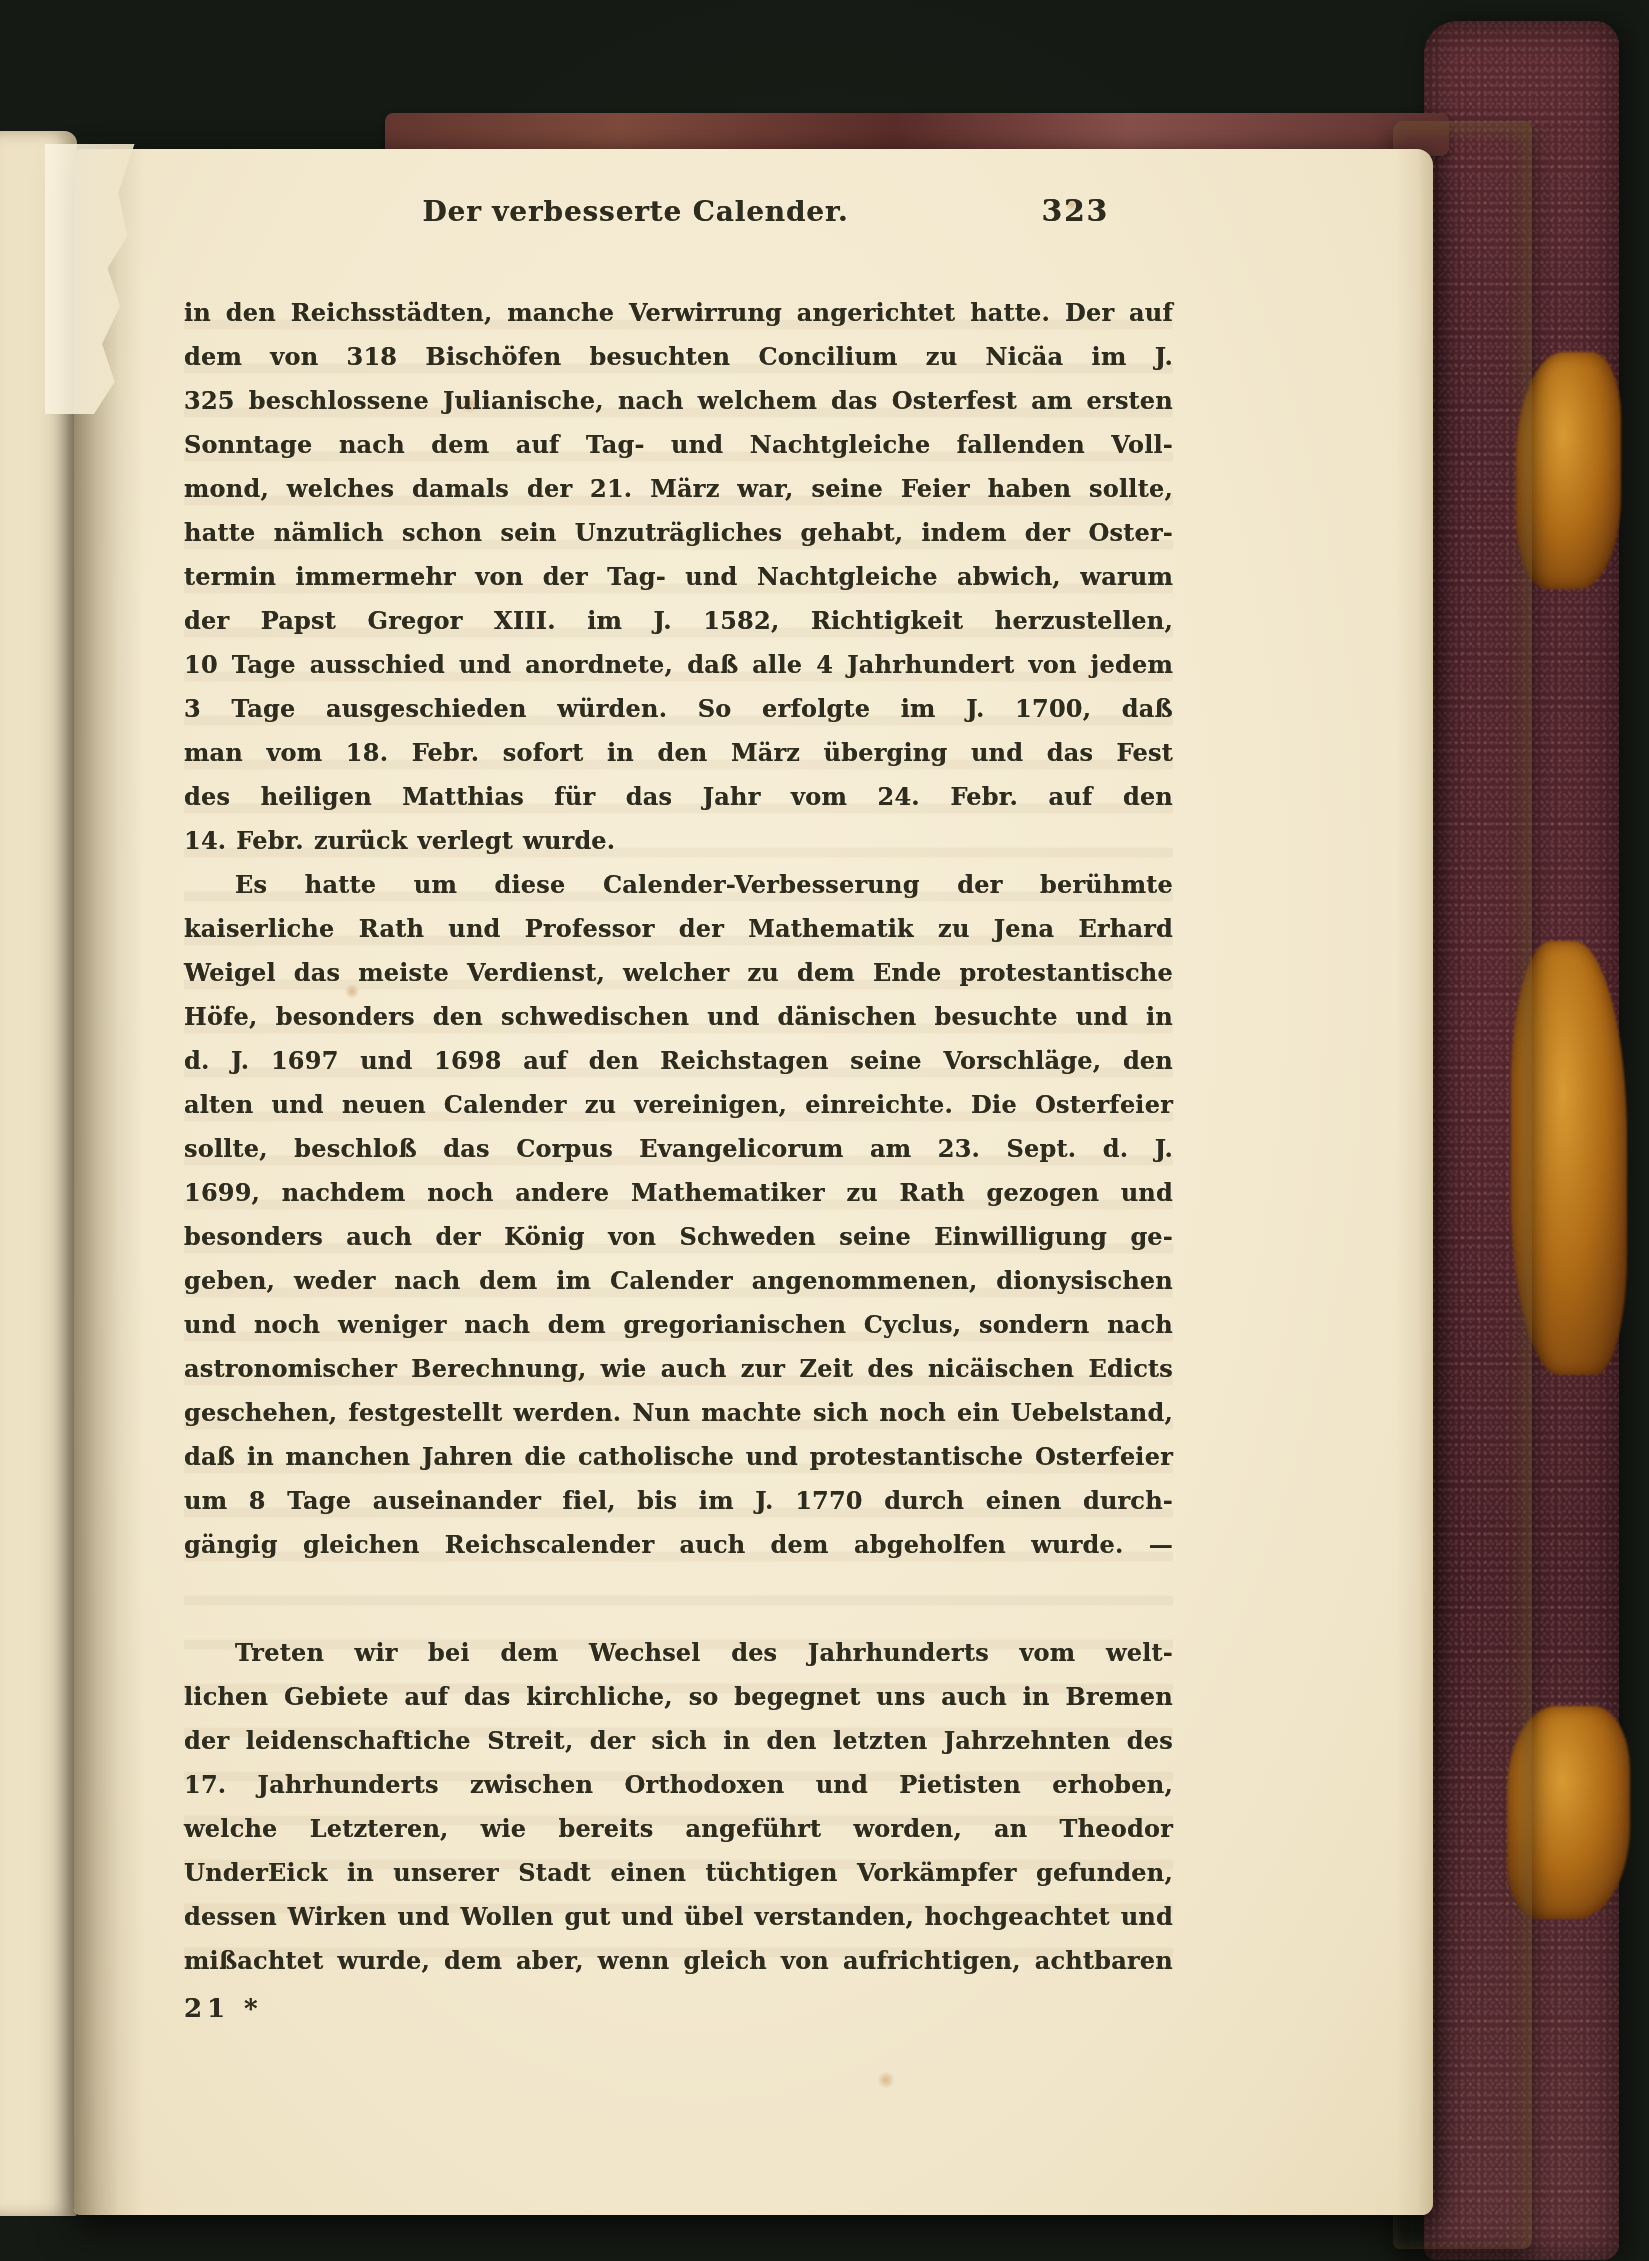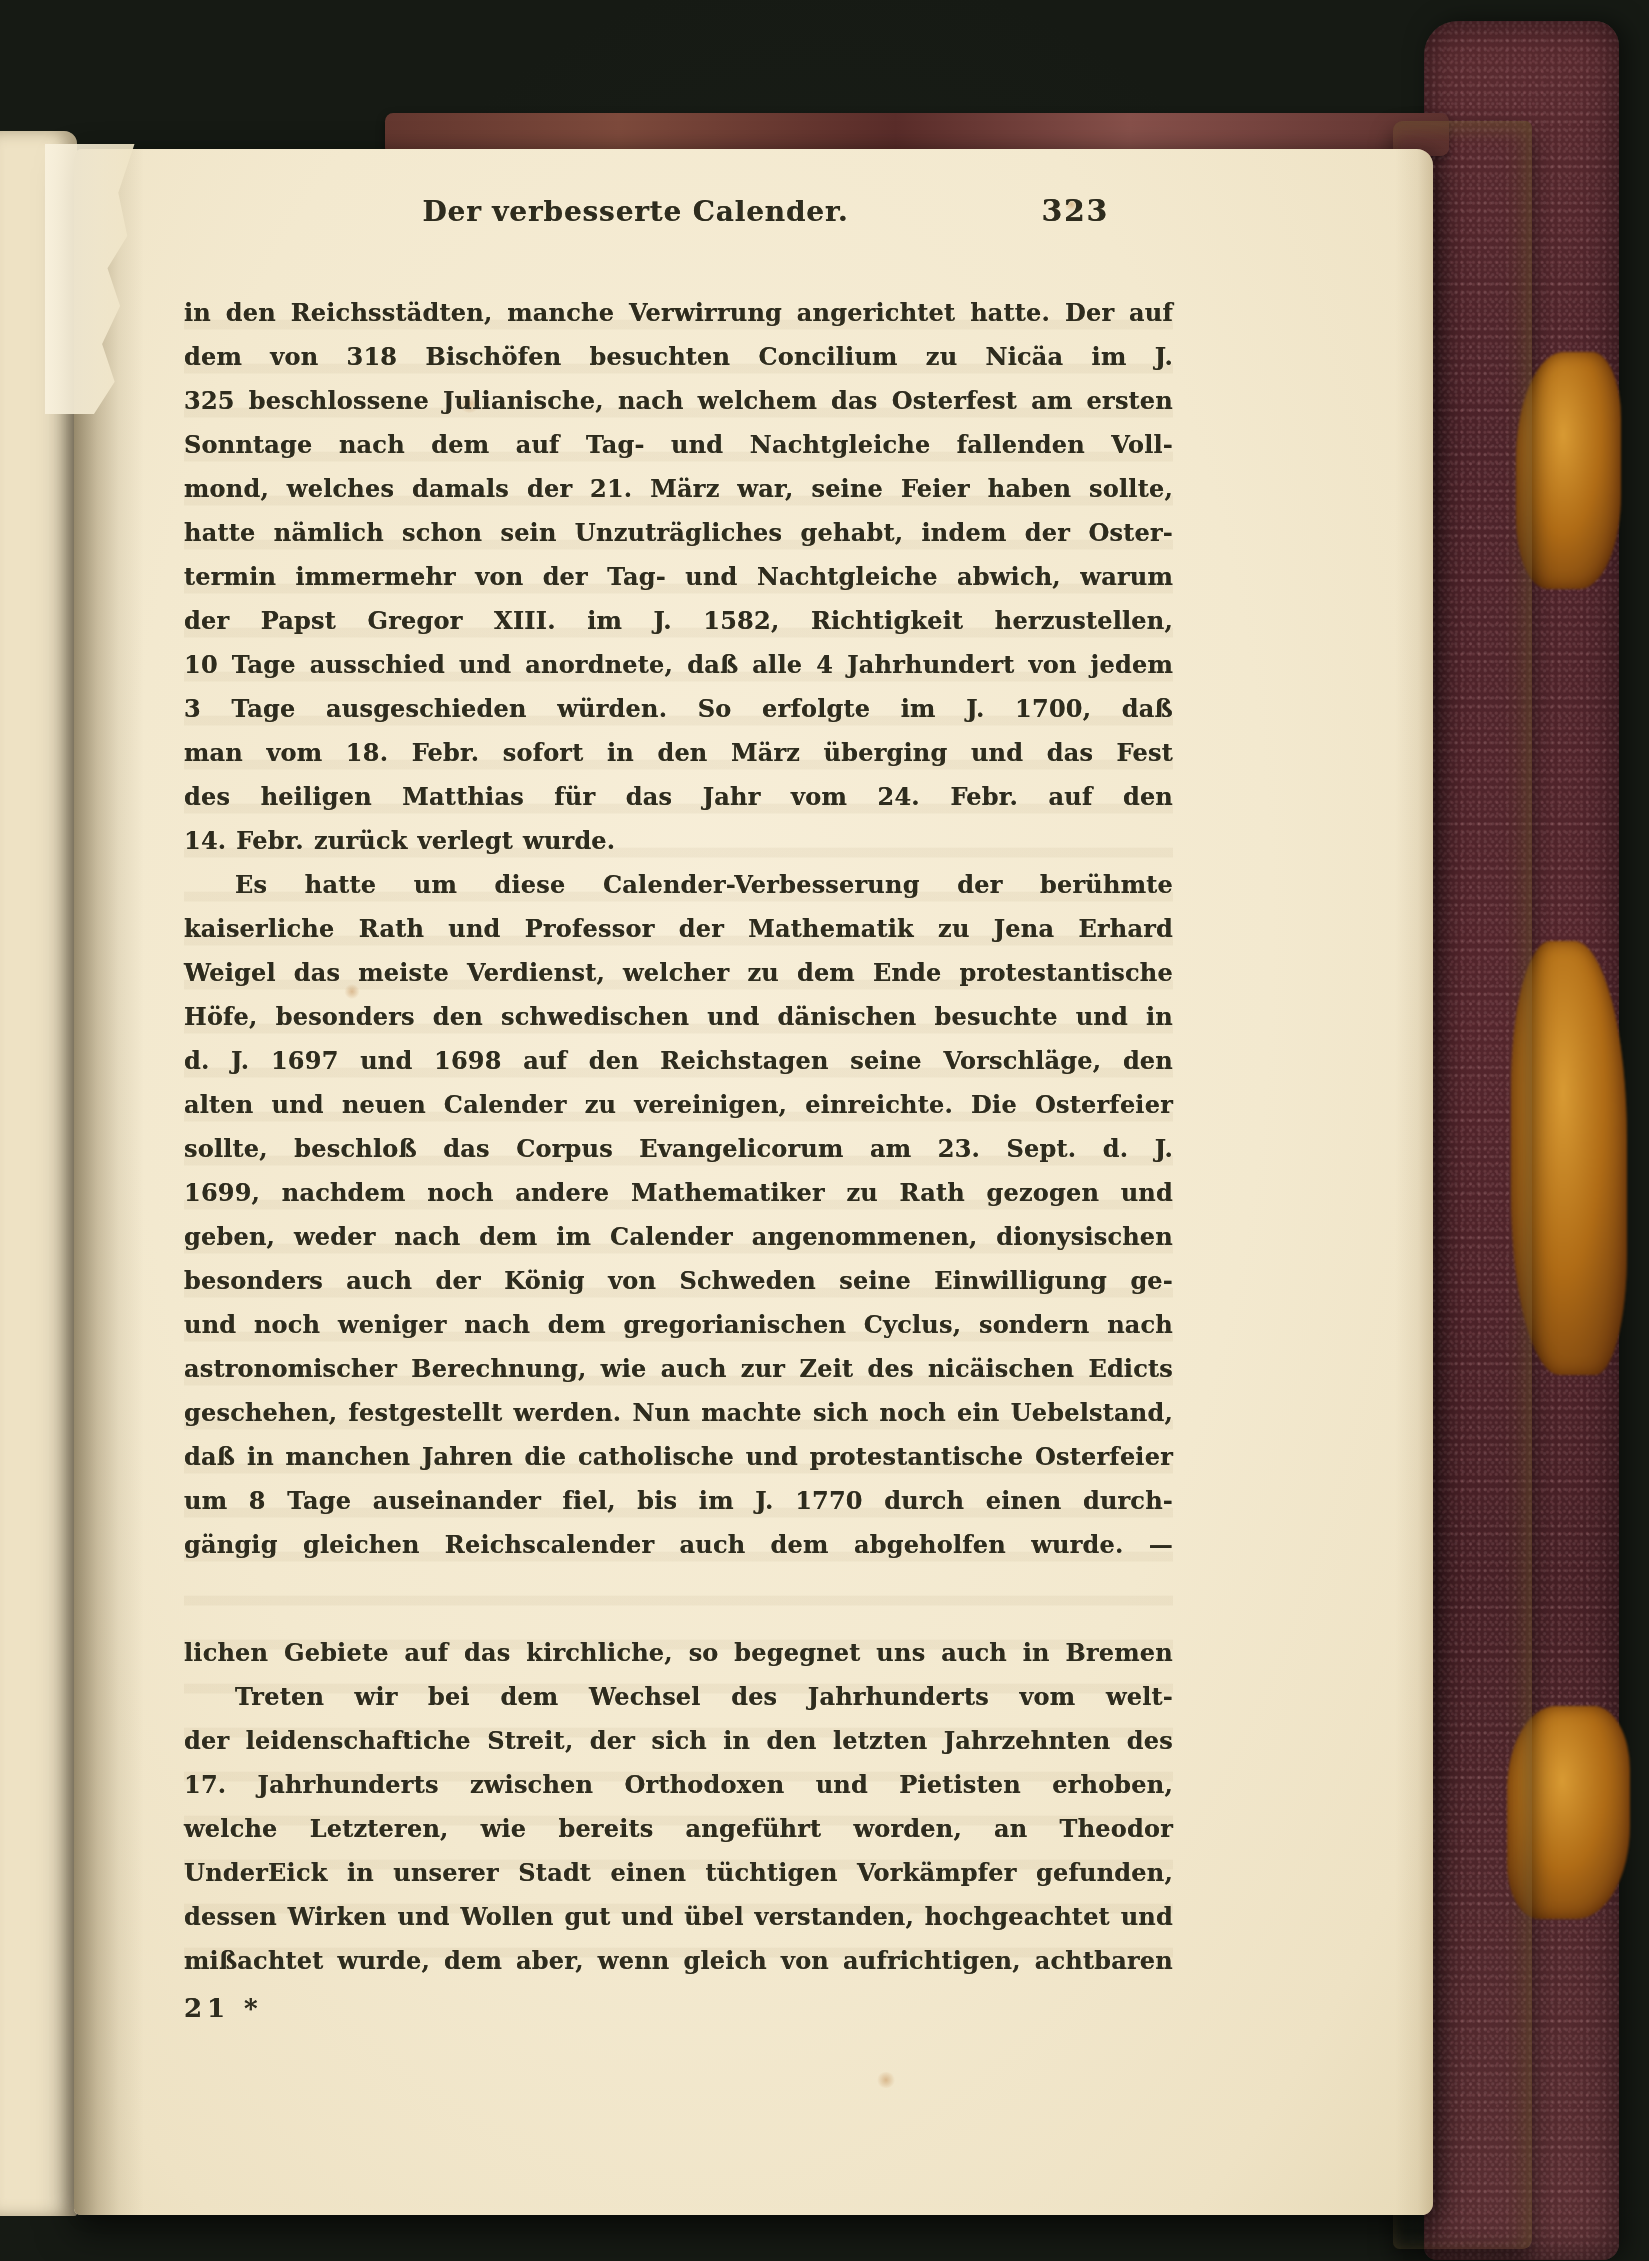--- a/index.html
+++ b/index.html
@@ -176,32 +176,32 @@
         </div>
         <div class="paragraph">
           <div class="line indent">Es hatte um diese Calender-Verbesserung der berühmte</div>
           <div class="line">kaiserliche Rath und Professor der Mathematik zu Jena Erhard</div>
           <div class="line">Weigel das meiste Verdienst, welcher zu dem Ende protestantische</div>
           <div class="line">Höfe, besonders den schwedischen und dänischen besuchte und in</div>
           <div class="line">d. J. 1697 und 1698 auf den Reichstagen seine Vorschläge, den</div>
           <div class="line">alten und neuen Calender zu vereinigen, einreichte. Die Osterfeier</div>
           <div class="line">sollte, beschloß das Corpus Evangelicorum am 23. Sept. d. J.</div>
           <div class="line">1699, nachdem noch andere Mathematiker zu Rath gezogen und</div>
+          <div class="line">besonders auch der König von Schweden seine Einwilligung ge-</div>
           <div class="line">geben, weder nach dem im Calender angenommenen, dionysischen</div>
-          <div class="line">besonders auch der König von Schweden seine Einwilligung ge-</div>
           <div class="line">und noch weniger nach dem gregorianischen Cyclus, sondern nach</div>
           <div class="line">astronomischer Berechnung, wie auch zur Zeit des nicäischen Edicts</div>
           <div class="line">geschehen, festgestellt werden. Nun machte sich noch ein Uebelstand,</div>
           <div class="line">daß in manchen Jahren die catholische und protestantische Osterfeier</div>
           <div class="line">um 8 Tage auseinander fiel, bis im J. 1770 durch einen durch-</div>
           <div class="line">gängig gleichen Reichscalender auch dem abgeholfen wurde. —</div>
         </div>
         <div class="paragraph gap">
+          <div class="line indent">Treten wir bei dem Wechsel des Jahrhunderts vom welt-</div>
           <div class="line">lichen Gebiete auf das kirchliche, so begegnet uns auch in Bremen</div>
-          <div class="line indent">Treten wir bei dem Wechsel des Jahrhunderts vom welt-</div>
           <div class="line">der leidenschaftiche Streit, der sich in den letzten Jahrzehnten des</div>
           <div class="line">17. Jahrhunderts zwischen Orthodoxen und Pietisten erhoben,</div>
           <div class="line">welche Letzteren, wie bereits angeführt worden, an Theodor</div>
           <div class="line">UnderEick in unserer Stadt einen tüchtigen Vorkämpfer gefunden,</div>
           <div class="line">dessen Wirken und Wollen gut und übel verstanden, hochgeachtet und</div>
           <div class="line">mißachtet wurde, dem aber, wenn gleich von aufrichtigen, achtbaren</div>
         </div>
       </div>
     <div class="sig">21 *</div>
   </div>

